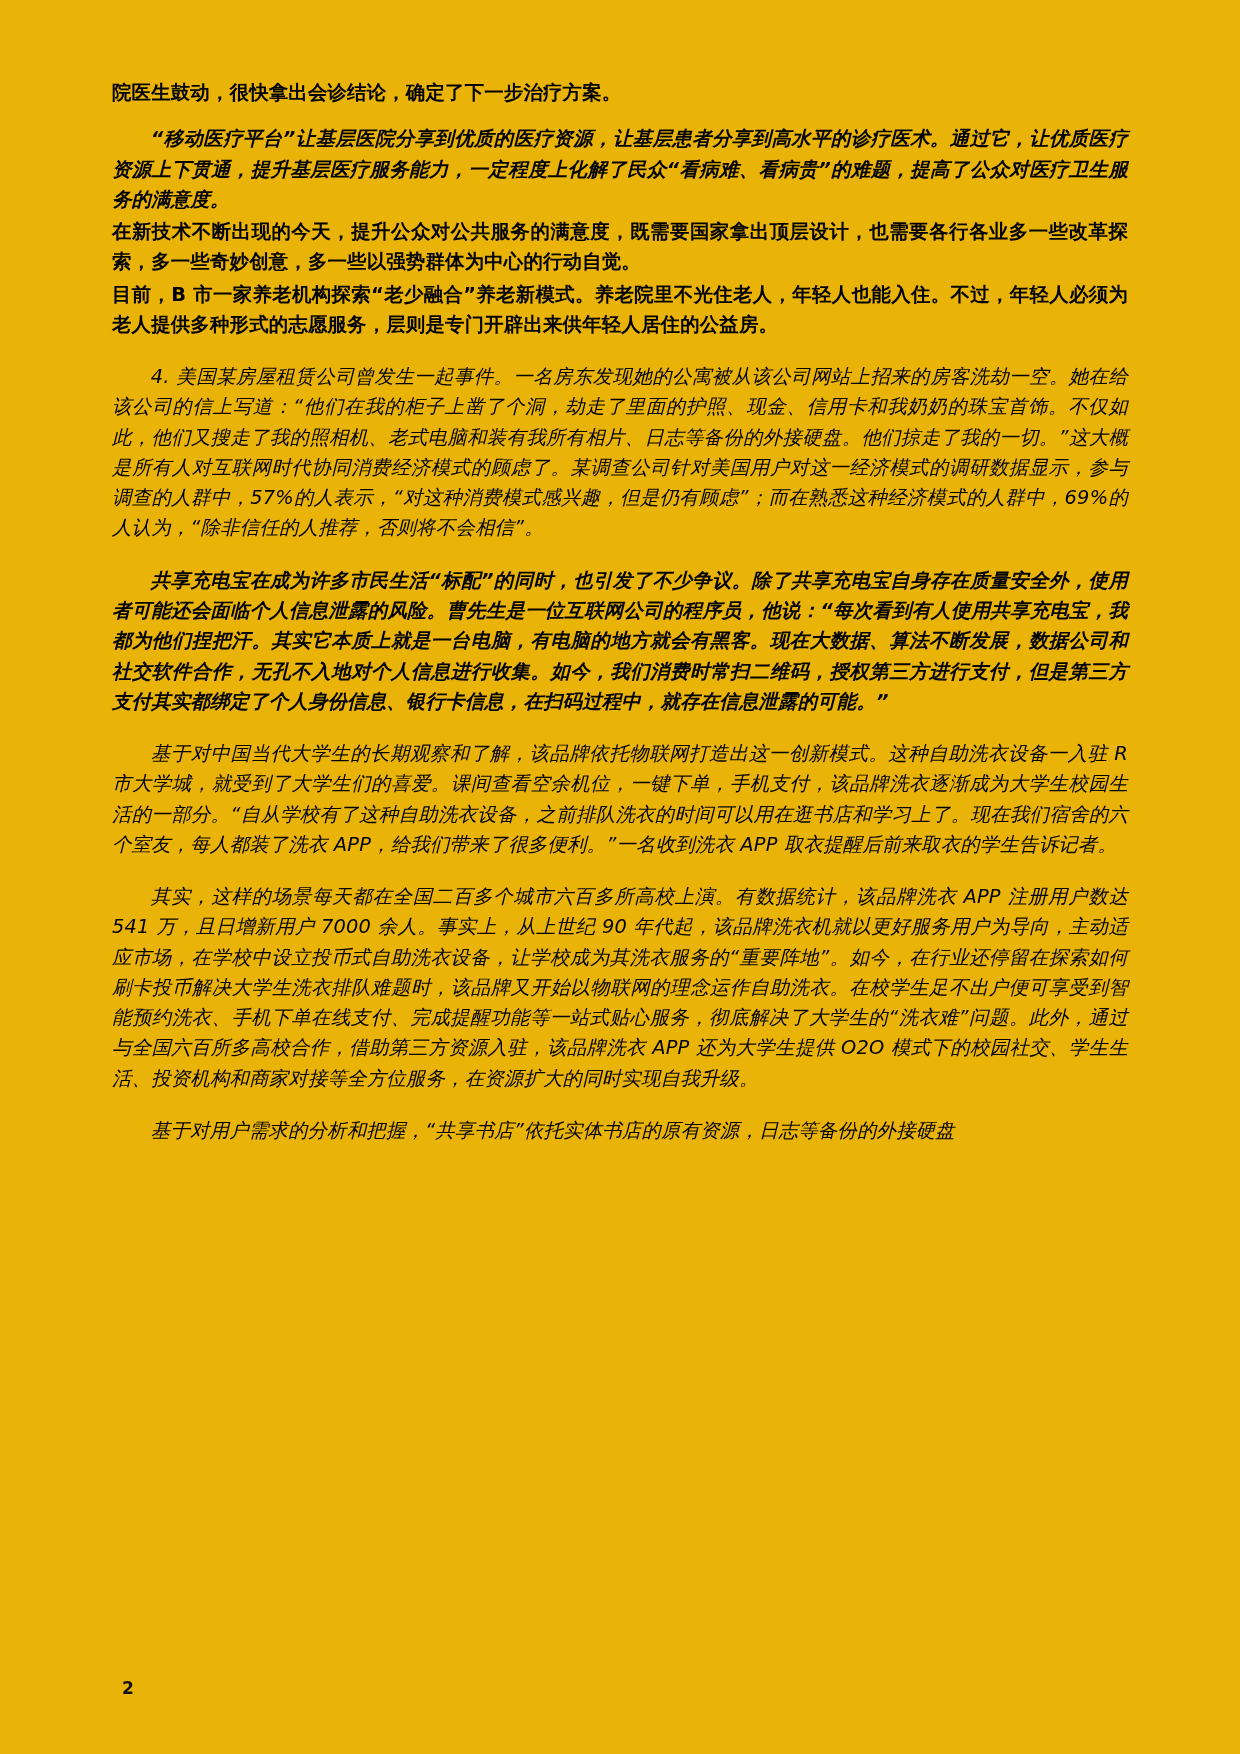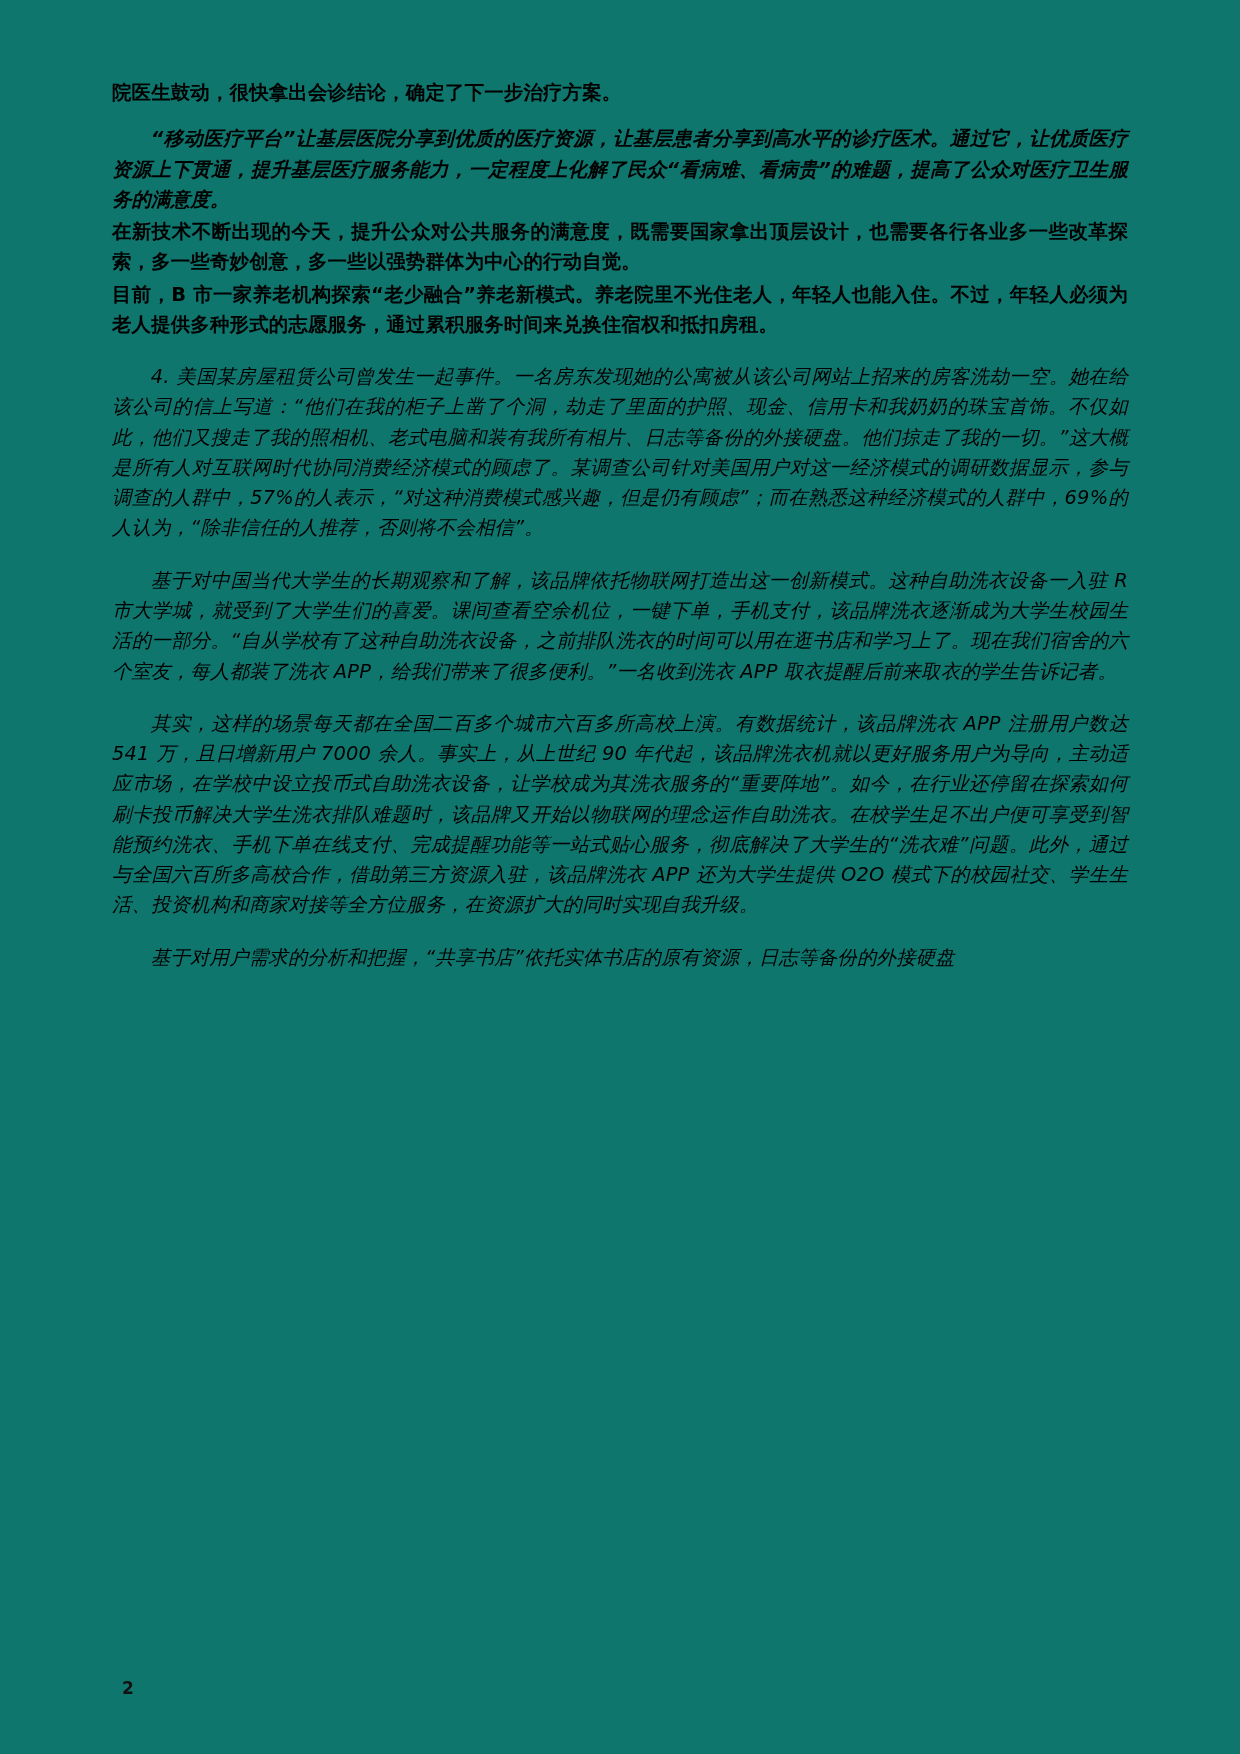--- a/index.html
+++ b/index.html
@@ -12,21 +12,21 @@
     height: 1754px;
     font-family: "DejaVu Sans", "Liberation Sans", sans-serif;
     color: #000000;
   }
   .page {
     position: relative;
     width: 1240px;
     height: 1754px;
     box-sizing: border-box;
     padding: 78px 112px 0 112px;
-    background: #0f766e;
+    background: #eab308;
   }
   .doc-body {
     font-size: 19.4px;
     line-height: 1.56;
     text-align: justify;
     text-justify: inter-ideograph;
     letter-spacing: 0.2px;
     font-weight: 600;
   }
   p {
@@ -62,26 +62,27 @@
 
 <div class="page">
   <div class="doc-body">
 
     <p class="noindent block-bold">院医生鼓动，很快拿出会诊结论，确定了下一步治疗方案。</p>
 
     <p class="indent block-bold gap-md">“移动医疗平台”让基层医院分享到优质的医疗资源，让基层患者分享到高水平的诊疗医术。通过它，让优质医疗资源上下贯通，提升基层医疗服务能力，一定程度上化解了民众“看病难、看病贵”的难题，提高了公众对医疗卫生服务的满意度。</p>
 
     <p class="noindent block-bold gap-sm">在新技术不断出现的今天，提升公众对公共服务的满意度，既需要国家拿出顶层设计，也需要各行各业多一些改革探索，多一些奇妙创意，多一些以强势群体为中心的行动自觉。</p>
 
-    <p class="noindent block-bold gap-sm">目前，B 市一家养老机构探索“老少融合”养老新模式。养老院里不光住老人，年轻人也能入住。不过，年轻人必须为老人提供多种形式的志愿服务，通过累积服务时间来兑换住宿权和抵扣房租。</p>
+    <p class="noindent block-bold gap-sm">目前，B 市一家养老机构探索“老少融合”养老新模式。养老院里不光住老人，年轻人也能入住。不过，年轻人必须为老人提供多种形式的志愿服务，层则是专门开辟出来供年轻人居住的公益房。</p>
 
 
 
     <p class="indent regular gap-lg">4. 美国某房屋租赁公司曾发生一起事件。一名房东发现她的公寓被从该公司网站上招来的房客洗劫一空。她在给该公司的信上写道：“他们在我的柜子上凿了个洞，劫走了里面的护照、现金、信用卡和我奶奶的珠宝首饰。不仅如此，他们又搜走了我的照相机、老式电脑和装有我所有相片、日志等备份的外接硬盘。他们掠走了我的一切。”这大概是所有人对互联网时代协同消费经济模式的顾虑了。某调查公司针对美国用户对这一经济模式的调研数据显示，参与调查的人群中，57%的人表示，“对这种消费模式感兴趣，但是仍有顾虑”；而在熟悉这种经济模式的人群中，69%的人认为，“除非信任的人推荐，否则将不会相信”。</p>
 
+    <p class="indent block-bold gap-lg">共享充电宝在成为许多市民生活“标配”的同时，也引发了不少争议。除了共享充电宝自身存在质量安全外，使用者可能还会面临个人信息泄露的风险。曹先生是一位互联网公司的程序员，他说：“每次看到有人使用共享充电宝，我都为他们捏把汗。其实它本质上就是一台电脑，有电脑的地方就会有黑客。现在大数据、算法不断发展，数据公司和社交软件合作，无孔不入地对个人信息进行收集。如今，我们消费时常扫二维码，授权第三方进行支付，但是第三方支付其实都绑定了个人身份信息、银行卡信息，在扫码过程中，就存在信息泄露的可能。”</p>
 
 
     <p class="indent regular gap-lg">基于对中国当代大学生的长期观察和了解，该品牌依托物联网打造出这一创新模式。这种自助洗衣设备一入驻 R 市大学城，就受到了大学生们的喜爱。课间查看空余机位，一键下单，手机支付，该品牌洗衣逐渐成为大学生校园生活的一部分。“自从学校有了这种自助洗衣设备，之前排队洗衣的时间可以用在逛书店和学习上了。现在我们宿舍的六个室友，每人都装了洗衣 APP，给我们带来了很多便利。”一名收到洗衣 APP 取衣提醒后前来取衣的学生告诉记者。</p>
 
     <p class="indent regular gap-lg">其实，这样的场景每天都在全国二百多个城市六百多所高校上演。有数据统计，该品牌洗衣 APP 注册用户数达 541 万，且日增新用户 7000 余人。事实上，从上世纪 90 年代起，该品牌洗衣机就以更好服务用户为导向，主动适应市场，在学校中设立投币式自助洗衣设备，让学校成为其洗衣服务的“重要阵地”。如今，在行业还停留在探索如何刷卡投币解决大学生洗衣排队难题时，该品牌又开始以物联网的理念运作自助洗衣。在校学生足不出户便可享受到智能预约洗衣、手机下单在线支付、完成提醒功能等一站式贴心服务，彻底解决了大学生的“洗衣难”问题。此外，通过与全国六百所多高校合作，借助第三方资源入驻，该品牌洗衣 APP 还为大学生提供 O2O 模式下的校园社交、学生生活、投资机构和商家对接等全方位服务，在资源扩大的同时实现自我升级。</p>
 
 
     <p class="indent regular gap-lg">基于对用户需求的分析和把握，“共享书店”依托实体书店的原有资源，日志等备份的外接硬盘</p>
 
   </div>

